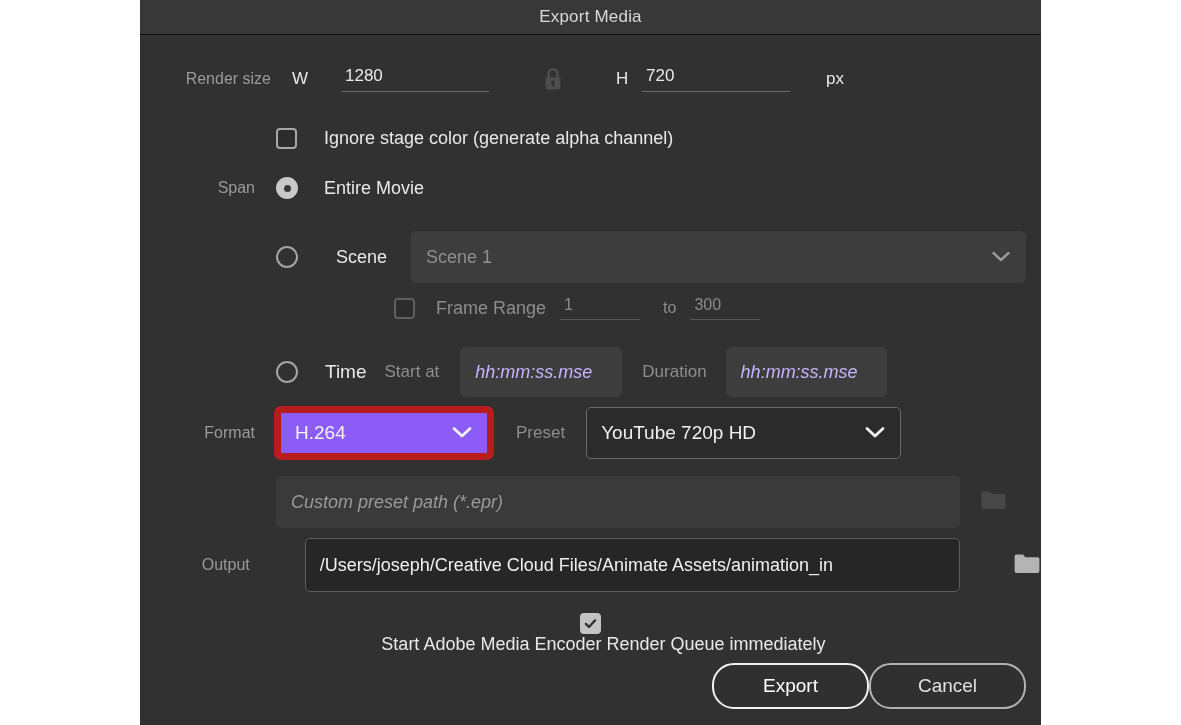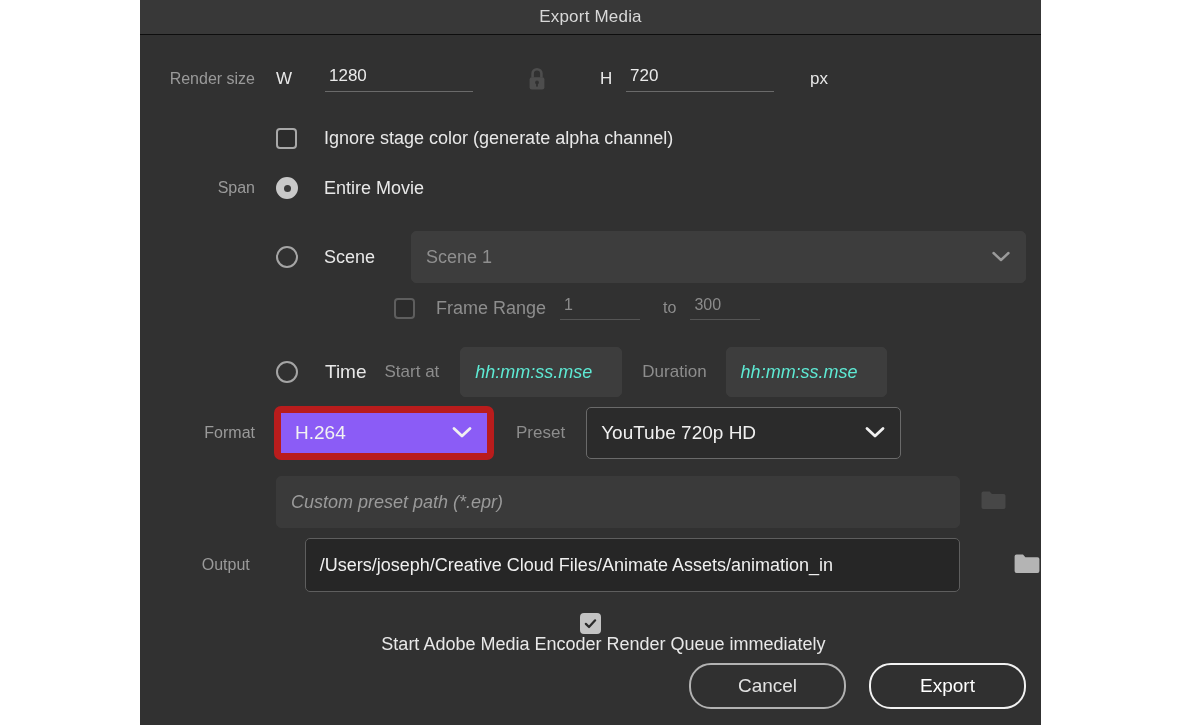--- a/index.html
+++ b/index.html
@@ -182,21 +182,21 @@
     box-sizing: border-box;
     border-radius: 5px;
     display: flex;
     align-items: center;
     padding: 0 14px;
     font-size: 18px;
   }
   .fill-input.time {
     background: #3d3d3d;
     border: 1px solid #3d3d3d;
-    color: #5eead4;
+    color: #c4b5fd;
     font-style: italic;
   }
   .fill-input.preset-path {
     background: #3a3a3a;
     border: 1px solid #3a3a3a;
     color: #9a9a9a;
     font-style: italic;
   }
   .fill-input.output {
     background: #262626;
@@ -235,21 +235,21 @@
   <div class="dialog">
 
     <div class="titlebar">
       <span class="titlebar-text">Export Media</span>
     </div>
 
     <div class="body">
 
       <div class="row" style="left:0; top:24px; width:901px; height:40px;">
 
-        <div class="lbl-right" style="width:115px;">Render size</div>
+        <div class="lbl-right" style="width:115px;padding-left:16px;">Render size</div>
 
         <div class="lbl-bright" style="margin-left:21px; width:30px;">W</div>
 
         <input class="uline-field" type="text" style="width: 140px; margin-left: 19px;" value="1280">
 
         <span style="margin-left:53px;">
           <svg class="lock-icon" width="22" height="26" viewBox="0 0 22 26" aria-hidden="true">
             <path d="M6.6 11.5 V7.6 a4.4 4.4 0 0 1 8.8 0 V11.5" fill="none" stroke="#4d4d4d" stroke-width="2.6"></path>
             <rect x="3.6" y="11.2" width="14.8" height="12.2" rx="2.2" fill="#4d4d4d"></rect>
             <circle cx="11" cy="16.4" r="1.9" fill="#313131"></circle>
@@ -271,21 +271,21 @@
       </div>
 
       <div class="row" style="left:0; top:138px; width:901px; height:30px;">
         <div class="lbl-right" style="width:115px;">Span</div>
         <span class="radio on" style="margin-left:21px;">
             <span class="dot"></span>
           </span>
         <span class="lbl-bright" style="margin-left:26px; font-size:18px;">Entire Movie</span>
       </div>
 
-      <div class="row" style="left:0; top:196px; width:901px; height:52px;">
+      <div class="row" style="left:0; top:196px; width:901px; height:52px;text-align:center;">
         <div style="width:136px;"></div>
         <span class="radio off"></span>
         <span class="lbl-bright" style="margin-left:26px; font-size:18px; width:75px;">Scene</span>
 
         <div class="select scene" style="width:615px; height:52px; margin-left:12px;">
           <span>Scene 1</span>
           <span class="caret">
             <svg width="20" height="13" viewBox="0 0 20 13" aria-hidden="true">
               <path d="M2.5 3 L10 10 L17.5 3" fill="none" stroke="#9a9a9a" stroke-width="2.4" stroke-linecap="round" stroke-linejoin="round"></path>
             </svg>
@@ -374,23 +374,23 @@
         <div style="width:136px;"></div>
         <span class="cbox checked">
           <svg class="check" viewBox="0 0 14 14" aria-hidden="true">
             <path d="M2 7.4 L5.4 10.8 L12 3.6" fill="none" stroke="#2b2b2b" stroke-width="2.4" stroke-linecap="round" stroke-linejoin="round"></path>
           </svg>
         </span>
         <span class="lbl-bright" style="margin-left:26px; font-size:18px;">Start Adobe Media Encoder Render Queue immediately</span>
       </div>
 
       <div class="row" style="left:549px; top:628px; width:352px; height:46px;">
+        <div class="btn export" style="width:157px; height:46px; margin-left:23px;">
+          <span>Export</span>
+        </div>
         <div class="btn cancel" style="width:157px; height:46px;">
           <span>Cancel</span>
-        </div>
-        <div class="btn export" style="width:157px; height:46px; margin-left:23px;">
-          <span>Export</span>
         </div>
       </div>
 
     </div>
   </div>
 </div>
 
 </body></html>

